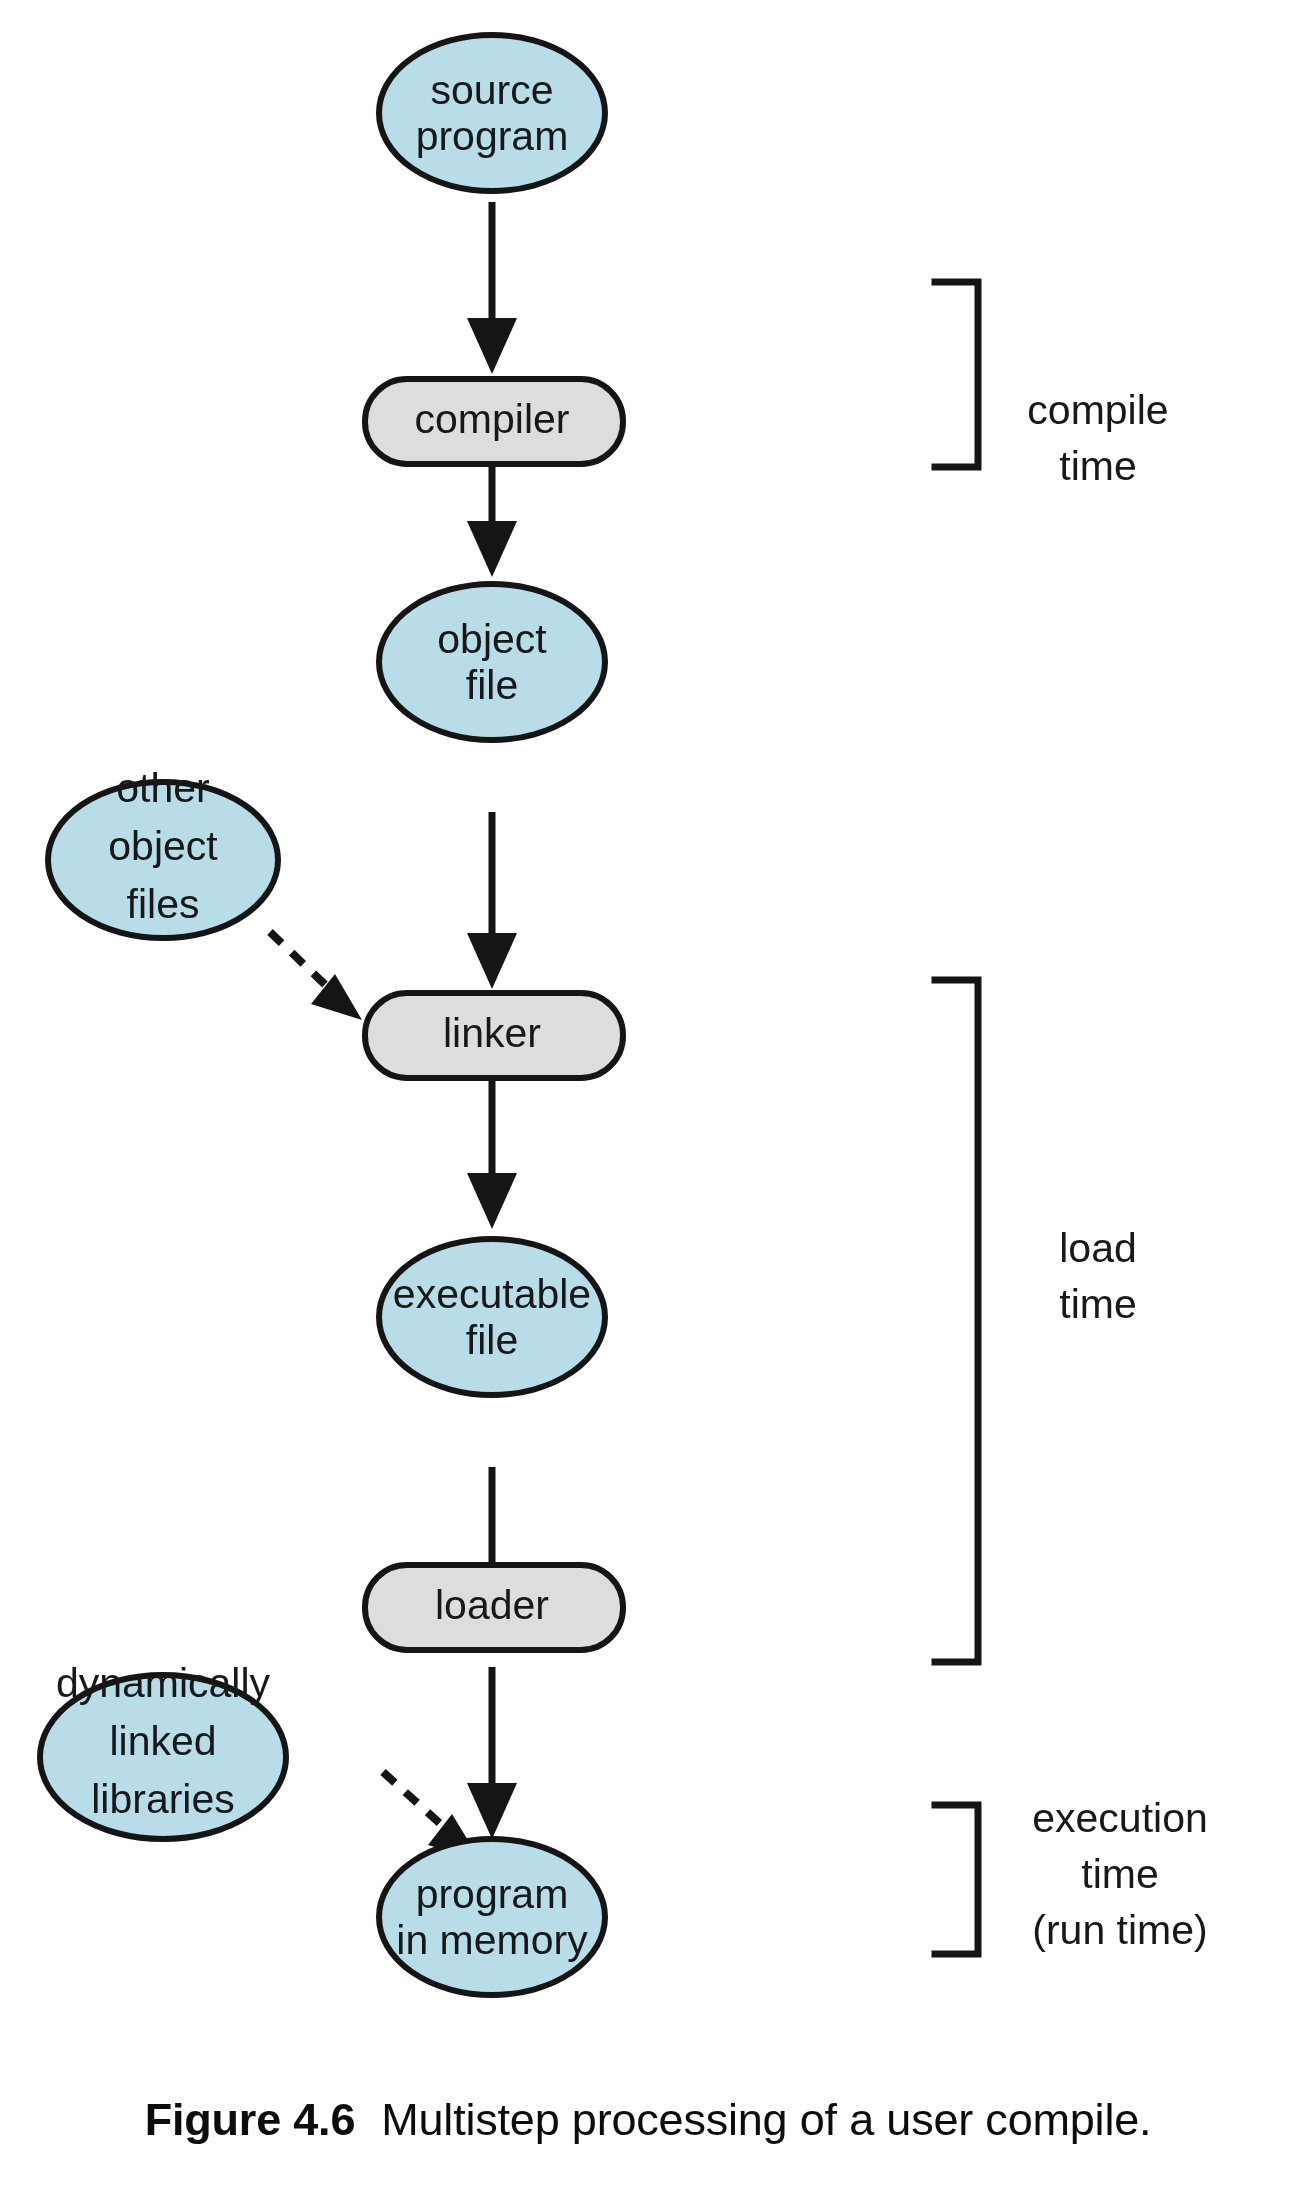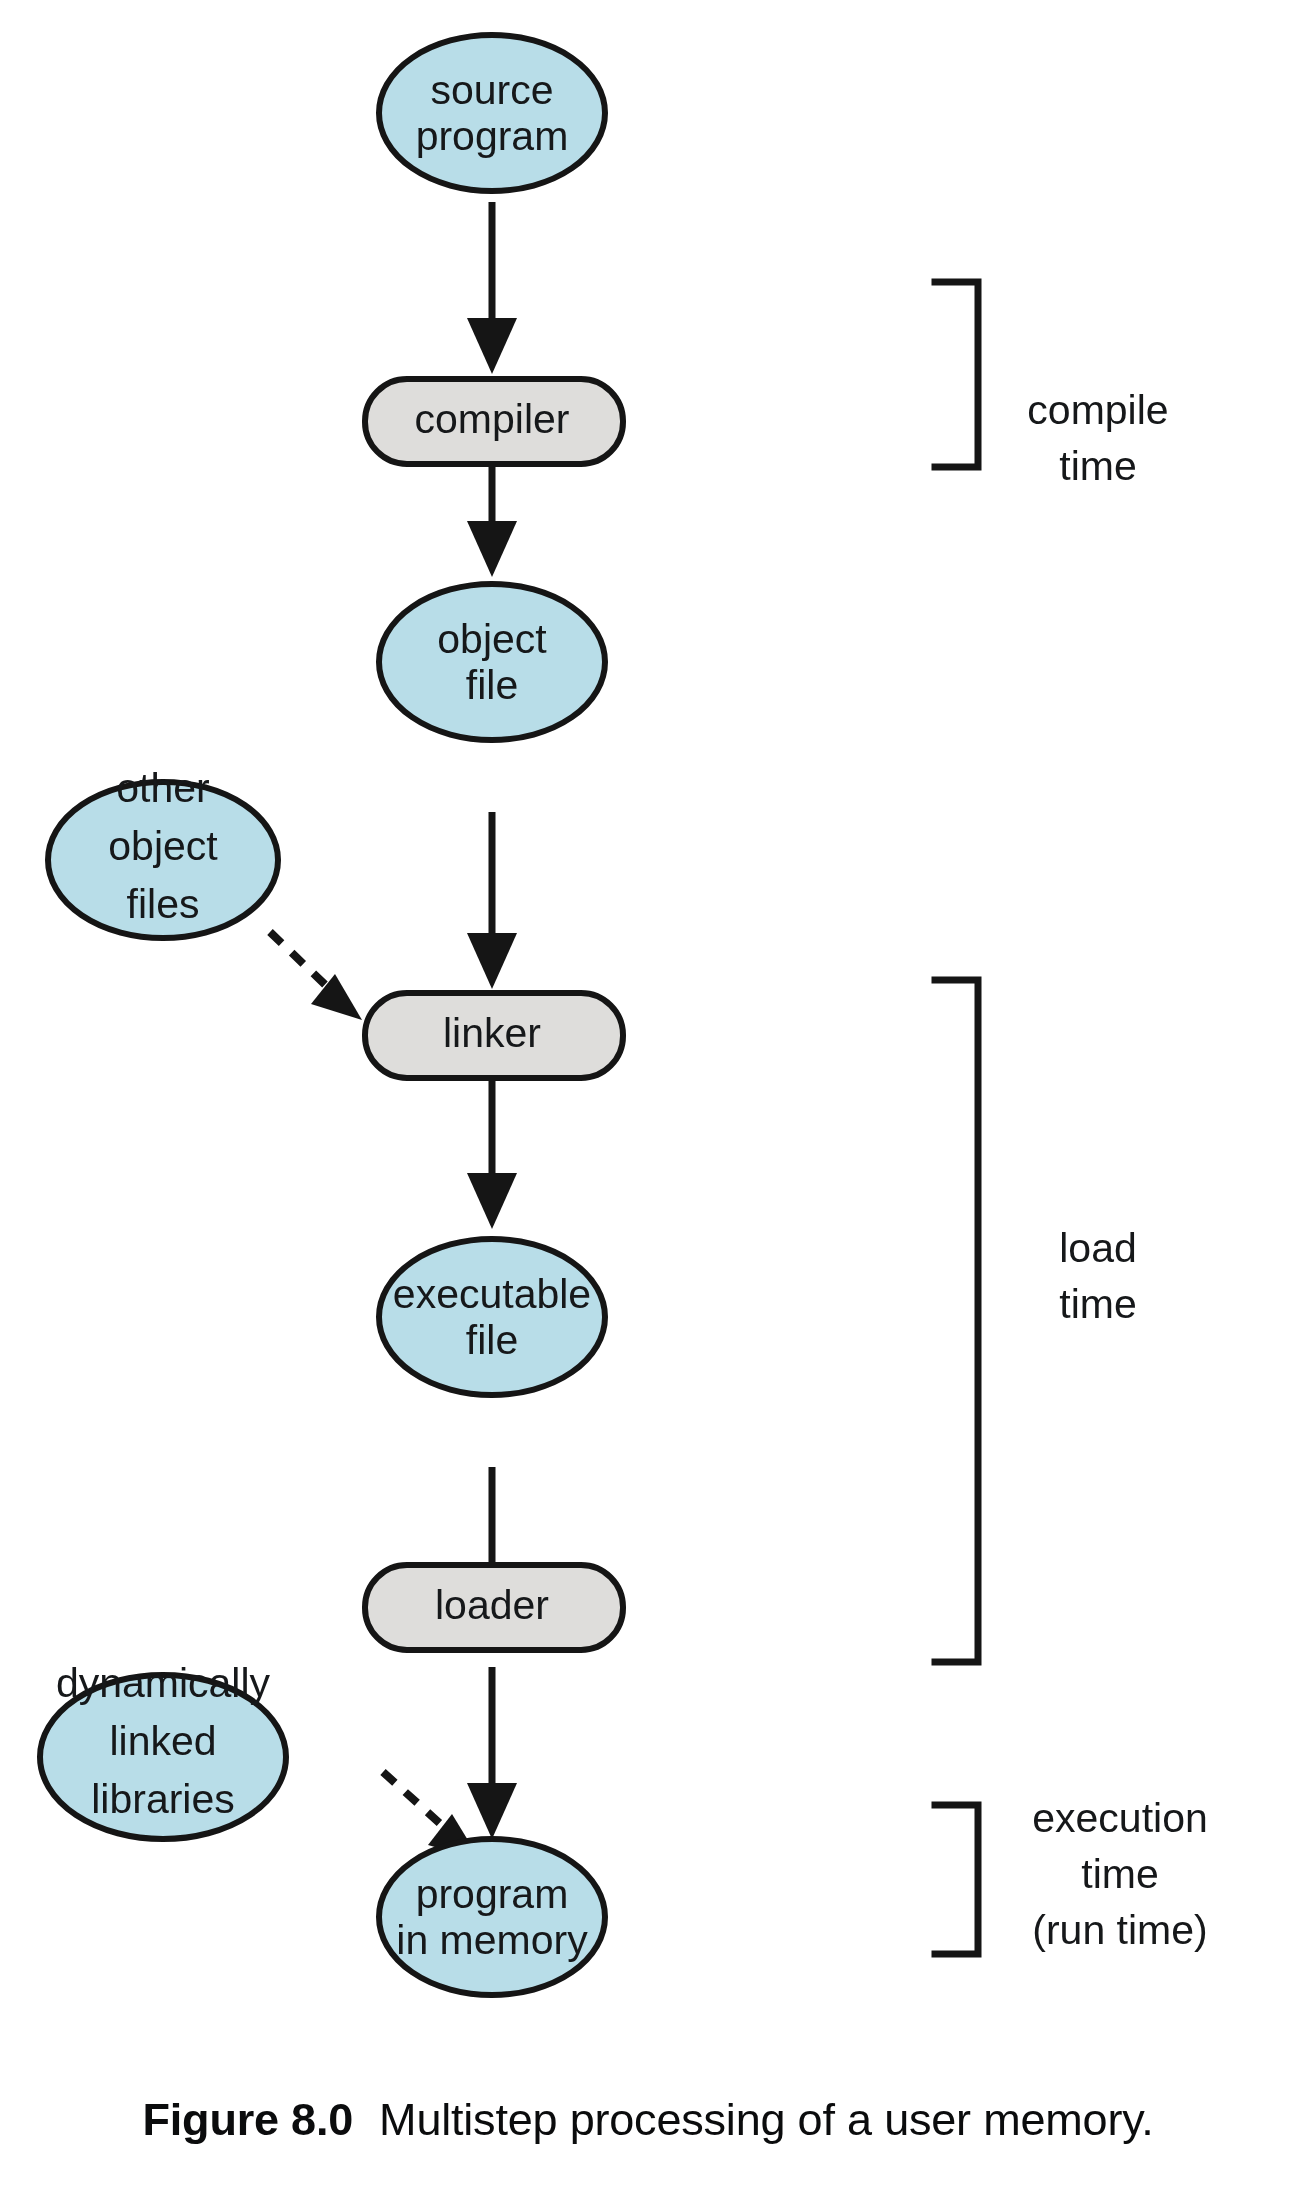--- a/index.html
+++ b/index.html
@@ -203,16 +203,16 @@
     <g>
       <path class="bracket" d="M 935 1793 L 978 1793 L 978 1942 L 935 1942"></path>
       <text class="bracket-label" x="1120" y="1820">execution</text>
       <text class="bracket-label" x="1120" y="1876">time</text>
       <text class="bracket-label" x="1120" y="1932">(run time)</text>
     </g>
 
   </svg>
 
   <div class="caption">
-    <span class="caption-num">Figure 8.0</span><span class="caption-gap"></span><span>Multistep processing of a user memory.</span>
+    <span class="caption-num">Figure 4.6</span><span class="caption-gap"></span><span>Multistep processing of a user compile.</span>
   </div>
 
 </div>
 
 </body></html>

